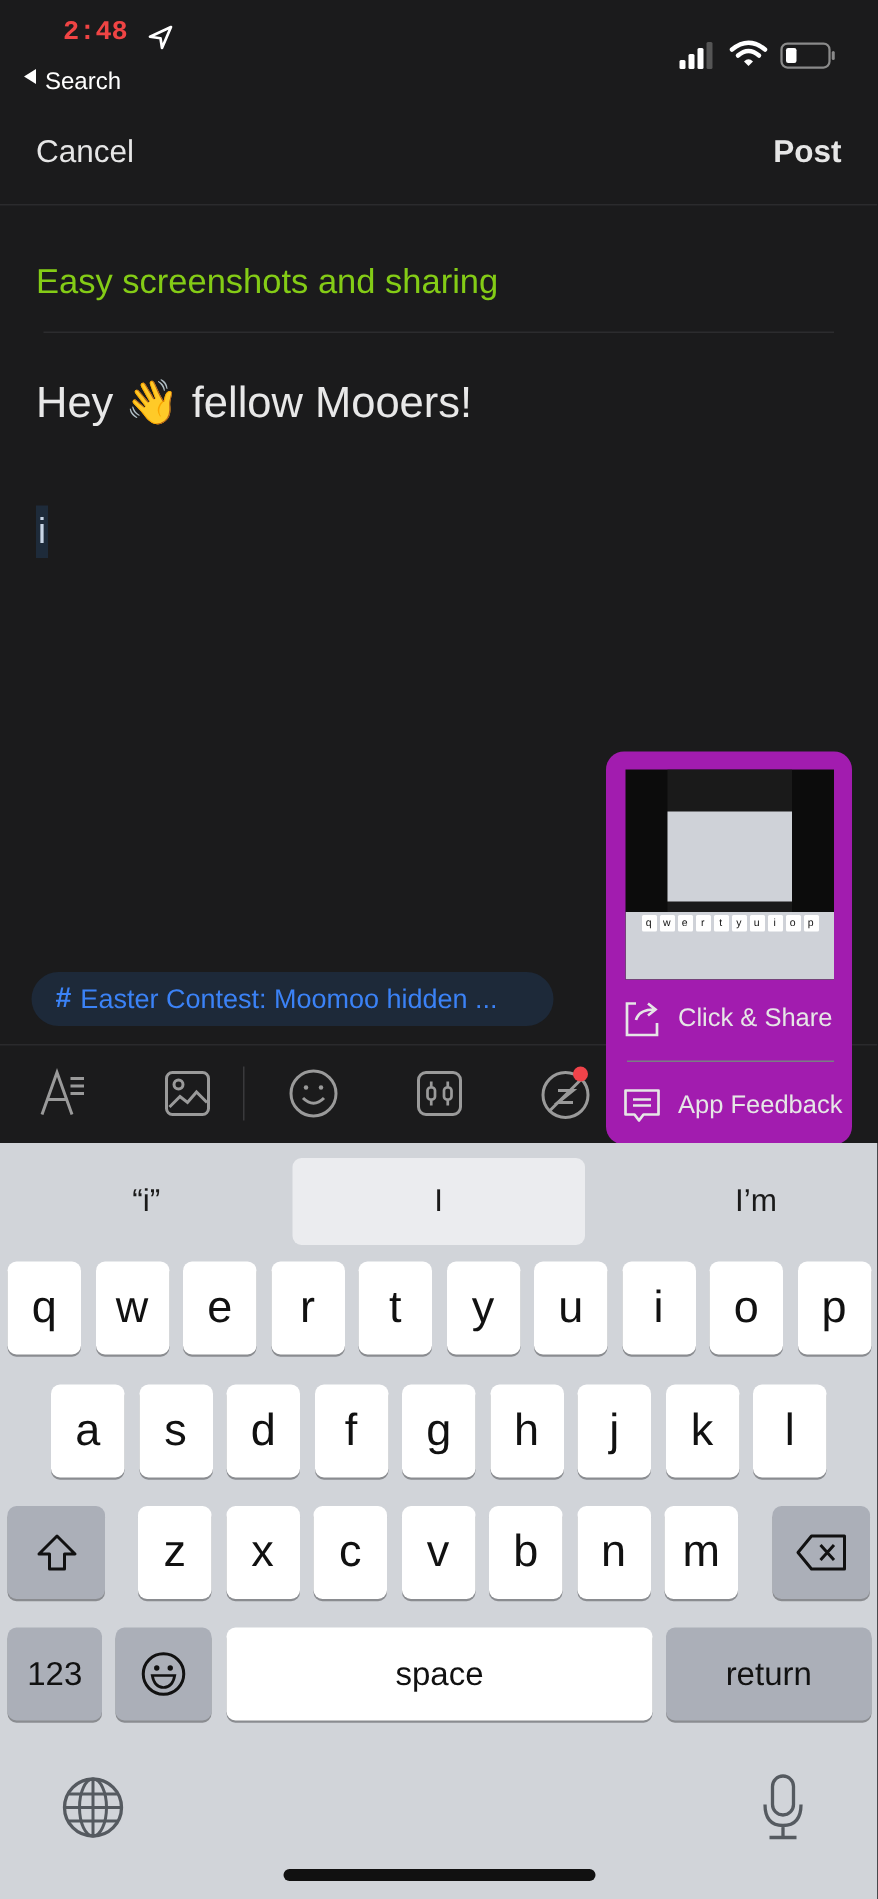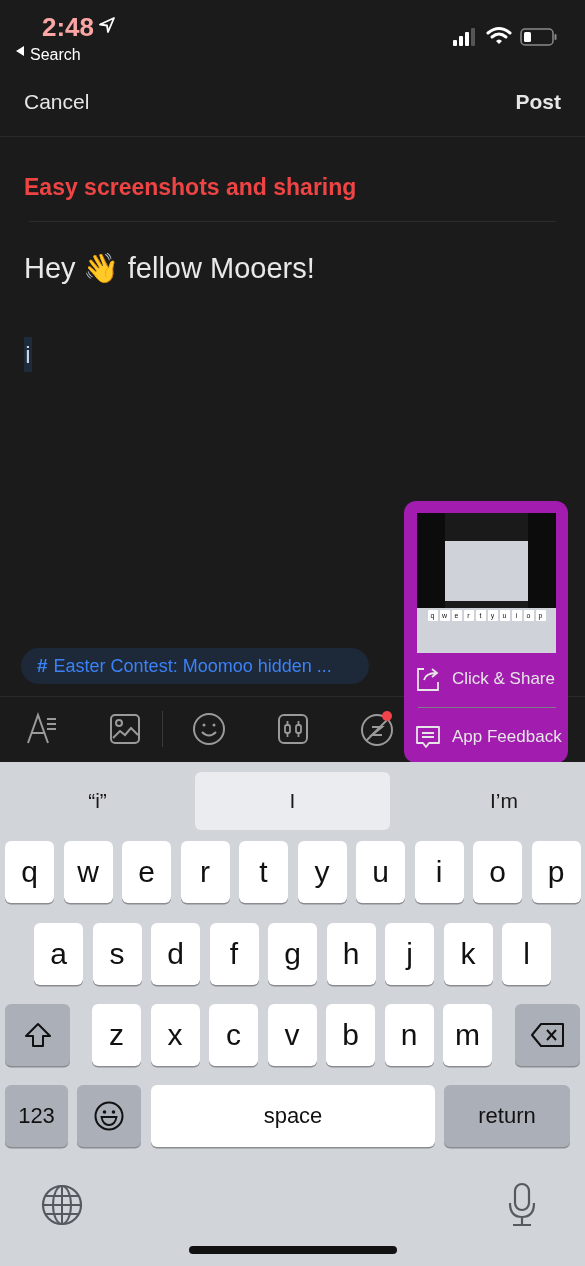--- a/index.html
+++ b/index.html
@@ -1,34 +1,34 @@
 <!DOCTYPE html>
 <html><head>
 <meta charset="utf-8">
 <style>
   * { box-sizing: border-box; margin: 0; padding: 0; }
   html, body { width: 585px; height: 1266px; overflow: hidden; background: #1b1b1c; }
   body { position: relative; font-family: "Liberation Sans", "DejaVu Sans", sans-serif; color: #fff; }
 
   
-  .status-time { position: absolute; left: 42px; top: 12px; font-size: 26px; font-weight: bold; color: #fca5a5; }
+  .status-time { position: absolute; left: 42px; top: 12px; font-size: 18px; font-weight: bold; color: #ef4444; font-family: Liberation Mono, monospace; }
   .loc-icon { position: absolute; left: 97px; top: 15px; width: 20px; height: 20px; }
   .back-search { position: absolute; left: 16px; top: 46px; font-size: 16px; color: #fff; display: flex; gap: 6px; }
   .back-tri { width: 0; height: 0; border-top: 5px solid transparent; border-bottom: 5px solid transparent; border-right: 8px solid #fff; }
   .sig { position: absolute; left: 452px; top: 28px; width: 26px; height: 18px; }
   .wifi { position: absolute; left: 486px; top: 26px; width: 26px; height: 20px; }
   .batt { position: absolute; left: 520px; top: 27px; width: 38px; height: 20px; }
 
   
   .nav-cancel { position: absolute; left: 24px; top: 90px; font-size: 21px; color: #e6e6e6; }
   .nav-post { position: absolute; right: 24px; top: 90px; font-size: 21px; color: #e6e6e6; font-weight: bold; }
   .nav-divider { position: absolute; left: 0; right: 0; top: 136px; height: 1px; background: #2b2b2d; }
 
   
-  .post-title { position: absolute; left: 24px; top: 174px; font-size: 23px; font-weight: bold; color: #ef4444; }
+  .post-title { position: absolute; left: 24px; top: 174px; font-size: 23px; font-weight: normal; color: #84cc16; }
   .title-divider { position: absolute; left: 29px; right: 29px; top: 221px; height: 1px; background: #2c2c2e; }
   .post-body { position: absolute; left: 24px; top: 251px; font-size: 29px; color: #e8e8e8; }
   .cursor-line { position: absolute; left: 24px; top: 337px; width: 8px; height: 35px; background: #1e2b3a; color: #c9d6e6; font-size: 24px; line-height: 35px; text-align: center; }
 
   
   .topic-chip { position: absolute; left: 21px; top: 648px; width: 348px; height: 36px; border-radius: 18px; background: #1d2939; display: flex; align-items: center; padding-left: 16px; gap: 6px; }
   .topic-chip .hash { color: #3b82f6; font-size: 19px; font-weight: bold; }
   .topic-chip .txt { color: #3b82f6; font-size: 18px; white-space: nowrap; }
   .toolbar-divider { position: absolute; left: 0; right: 0; top: 696px; height: 1px; background: #2a2a2c; }
 
@@ -213,21 +213,21 @@
   <div class="key dark small" style="left:5px;top:323px;width:63px">123</div>
   <div class="key dark" style="left:77px;top:323px;width:64px">
     <svg width="32" height="32" viewBox="0 0 32 32">
       <circle cx="16" cy="16" r="13.5" fill="none" stroke="#111" stroke-width="2"></circle>
       <circle cx="11.5" cy="12" r="1.8" fill="#111"></circle>
         <circle cx="20.5" cy="12" r="1.8" fill="#111"></circle>
       <path d="M8.5 17 H23.5 Q22 25 16 25 Q10 25 8.5 17 Z" fill="none" stroke="#111" stroke-width="1.8"></path>
     </svg>
   </div>
   <div class="key small" style="left:151px;top:323px;width:284px">space</div>
-  <div class="key dark small" style="left:444px;top:323px;width:126px">return</div>
+  <div class="key dark small" style="left:444px;top:323px;width:137px">return</div>
 
   <svg style="position:absolute;left:41px;top:422px" width="42" height="42" viewBox="0 0 42 42">
     <circle cx="21" cy="21" r="19" fill="none" stroke="#555a60" stroke-width="2.2"></circle>
     <ellipse cx="21" cy="21" rx="9" ry="19" fill="none" stroke="#555a60" stroke-width="2"></ellipse>
     <path d="M21 2 V40 M2 21 H40 M5 12 H37 M5 30 H37" stroke="#555a60" stroke-width="2"></path>
   </svg>
   <svg style="position:absolute;left:507px;top:420px" width="30" height="46" viewBox="0 0 30 46">
     <rect x="8" y="2" width="14" height="26" rx="7" fill="none" stroke="#555a60" stroke-width="2.2"></rect>
     <path d="M3 21 Q3 35 15 35 Q27 35 27 21 M15 35 V43 M6 43 H24" fill="none" stroke="#555a60" stroke-width="2.2"></path>
   </svg>

